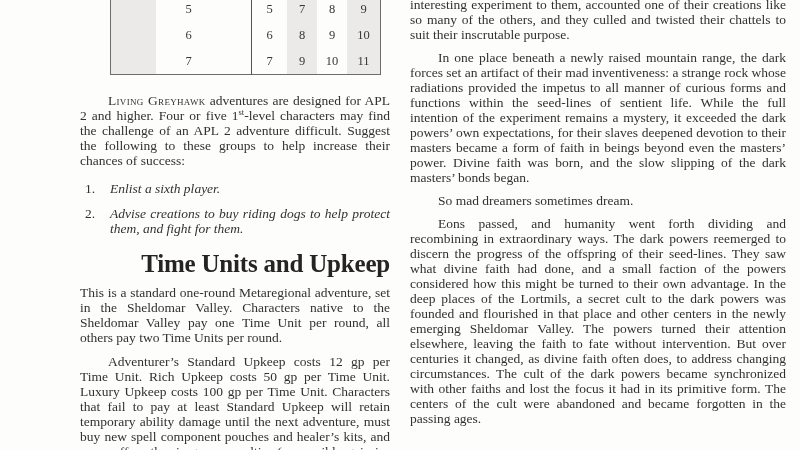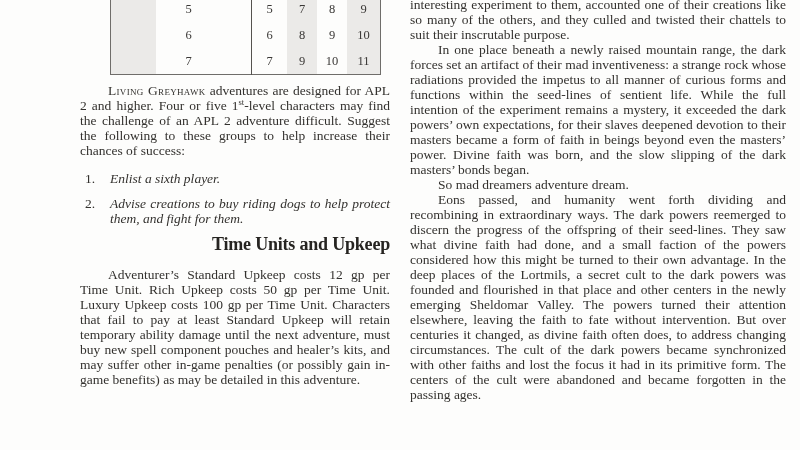--- a/index.html
+++ b/index.html
@@ -30,39 +30,39 @@
   .apl-table td.c2 { width:35px; border-left:1px solid #55534f; }
   .apl-table td.c3 { width:30px; }
   .apl-table td.c4 { width:30px; }
   .apl-table td.c5 { width:33px; }
   .apl-table td.shade { background:#ebeae8; }
 
   
   .bodytxt { font-size:13.5px; line-height:15px; text-align:justify; }
   p { margin:0; }
   .indent { text-indent:28px; }
-  .intro { margin-top:8px; }
+  .intro { margin-top:18px; }
   .smallcaps { font-variant:small-caps; letter-spacing:.3px; }
   sup.ord { font-size:8.5px; vertical-align:super; line-height:0; }
 
   .num-list { margin:0; padding:0; list-style:none; }
   .num-item { display:flex; margin-top:10px; }
   .num-item:first-child { margin-top:13px; }
   .num-item .num { flex:none; width:25px; margin-left:5px; }
   .num-item .item-text { flex:1; text-align:justify;font-style:italic; }
 
   h1.section-heading {
-    margin:4px 0 0; font-size:18px; line-height:28px;
+    margin:14px 0 0; font-size:25px; line-height:28px;
     font-weight:bold; text-align:right; letter-spacing:-0.2px;
     color:#262421;
   }
   .tu1 { margin-top:7px; }
   .tu2 { margin-top:9px; }
 
-  .rp  { }
+  .rp  { margin-top:8px; }
   .rp0 { margin-top:0; }
 </style>
 </head>
 <body>
 
 <div class="page">
 
   <div class="col-left bodytxt">
 
     <table class="apl-table">
@@ -102,23 +102,24 @@
         <span class="item-text">Enlist a sixth player.</span>
       </li>
       <li class="num-item">
         <span class="num">2.</span>
         <span class="item-text">Advise creations to buy riding dogs to help protect them, and fight for them.</span>
       </li>
     </ol>
 
     <h1 class="section-heading">Time Units and Upkeep</h1>
 
+    <p class="tu1">This is a standard one-round Metaregional adventure, set in the Sheldomar Valley.  Characters native to the Sheldomar Valley pay one Time Unit per round, all others pay two Time Units per round.</p>
     <p class="tu2 indent">Adventurer’s Standard Upkeep costs 12 gp per Time Unit.  Rich Upkeep costs 50 gp per Time Unit.  Luxury Upkeep costs 100 gp per Time Unit. Characters that fail to pay at least Standard Upkeep will retain temporary ability damage until the next adventure, must buy new spell component pouches and healer’s kits, and may suffer other in-game penalties (or possibly gain in-game benefits) as may be detailed in this adventure.</p>
   </div>
 
   <div class="col-right bodytxt">
     <p class="rp rp0">interesting experiment to them, accounted one of their creations like so many of the others, and they culled and twisted their chattels to suit their inscrutable purpose.</p>
     <p class="rp indent">In one place beneath a newly raised mountain range, the dark forces set an artifact of their mad inventiveness: a strange rock whose radiations provided the impetus to all manner of curious forms and functions within the seed-lines of sentient life. While the full intention of the experiment remains a mystery, it exceeded the dark powers’ own expectations, for their slaves deepened devotion to their masters became a form of faith in beings beyond even the masters’ power. Divine faith was born, and the slow slipping of the dark masters’ bonds began.</p>
-    <p class="rp indent">So mad dreamers adventure dream.</p>
+    <p class="rp indent">So mad dreamers sometimes dream.</p>
     <p class="rp indent">Eons passed, and humanity went forth dividing and recombining in extraordinary ways. The dark powers reemerged to discern the progress of the offspring of their seed-lines. They saw what divine faith had done, and a small faction of the powers considered how this might be turned to their own advantage. In the deep places of the Lortmils, a secret cult to the dark powers was founded and flourished in that place and other centers in the newly emerging Sheldomar Valley. The powers turned their attention elsewhere, leaving the faith to fate without intervention. But over centuries it changed, as divine faith often does, to address changing circumstances. The cult of the dark powers became synchronized with other faiths and lost the focus it had in its primitive form. The centers of the cult were abandoned and became forgotten in the passing ages.</p>
   </div>
 
 </div>
 
 </body></html>

